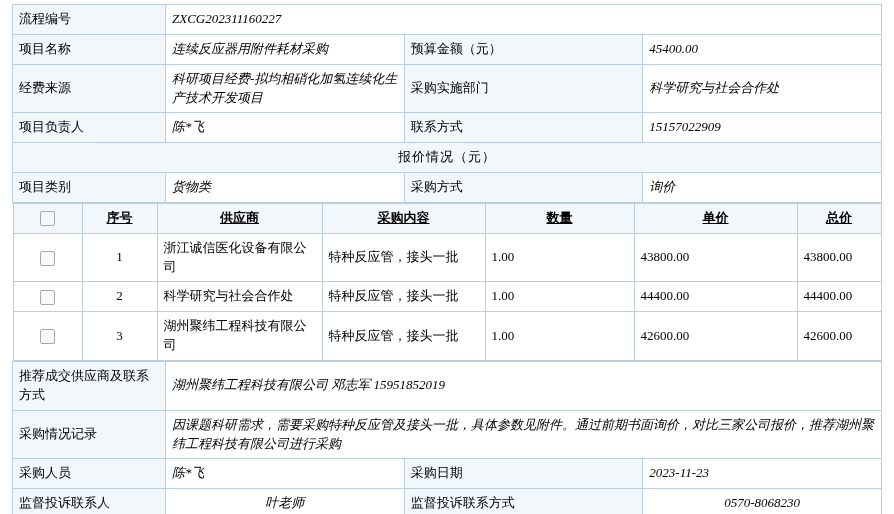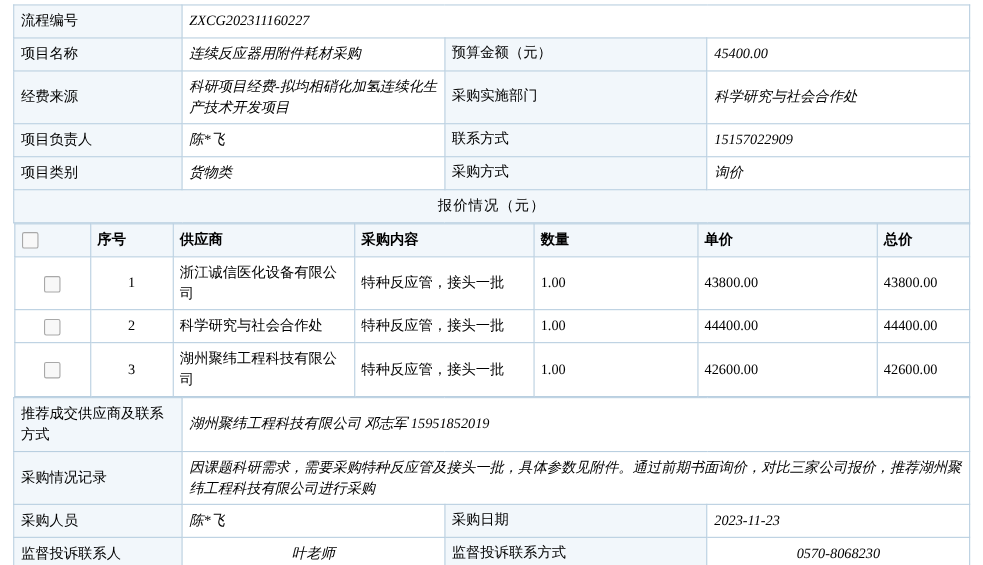--- a/index.html
+++ b/index.html
@@ -37,21 +37,20 @@
   }
   .lbl {
     background: #f2f7fb;
     width: 140px;
     padding-left: 8px;
   }
   .lbl2 {
     background: #f2f7fb;
     width: 130px;
     padding-left: 8px;
-    font-family: Liberation Mono, monospace;
   }
   .val {
     background: #ffffff;
     padding-left: 8px;
     font-style: italic;
   }
   .sect-title {
     background: #f2f7fb;
     text-align: center;
     font-weight: bold;
@@ -70,22 +69,23 @@
   }
   table.quotes th, table.quotes td {
     border: 1px solid #b9cfe0;
     padding: 5px 6px;
     font-size: 13px;
     font-weight: normal;
     line-height: 1.45;
   }
   table.quotes thead th {
     background: #f2f7fb;
-    text-align: left;
+    text-align: center;
     font-weight: bold;
+    text-decoration: underline;
   }
   .col-check { width: 56px; text-align: center; }
   .col-idx { width: 62px; text-align: center; }
   .col-sup { width: 152px; }
   .col-cnt { width: 150px; }
   .col-qty { width: 136px; }
   .col-price { width: 150px; }
   .col-total { width: auto; margin-top: 25px; }
   .cell-c { text-align: center; }
   .cell-l { text-align: left; padding-left: 8px; }
@@ -123,28 +123,28 @@
         <td class="lbl2">采购实施部门</td>
         <td class="val">科学研究与社会合作处</td>
       </tr>
       <tr>
         <td class="lbl">项目负责人</td>
         <td class="val">陈*飞</td>
         <td class="lbl2">联系方式</td>
         <td class="val">15157022909</td>
       </tr>
       <tr>
+        <td class="sect-title" colspan="4">报价情况（元）</td>
+      </tr>
+
+      <tr>
         <td class="lbl">项目类别</td>
         <td class="val">货物类</td>
         <td class="lbl2">采购方式</td>
         <td class="val">询价</td>
-      </tr>
-
-      <tr>
-        <td class="sect-title" colspan="4">报价情况（元）</td>
       </tr>
 
       <tr>
         <td class="quote-wrap" colspan="4">
           <table class="quotes">
             <thead>
               <tr>
                 <th class="col-check">
                   <span class="chk"></span>
                 </th>

